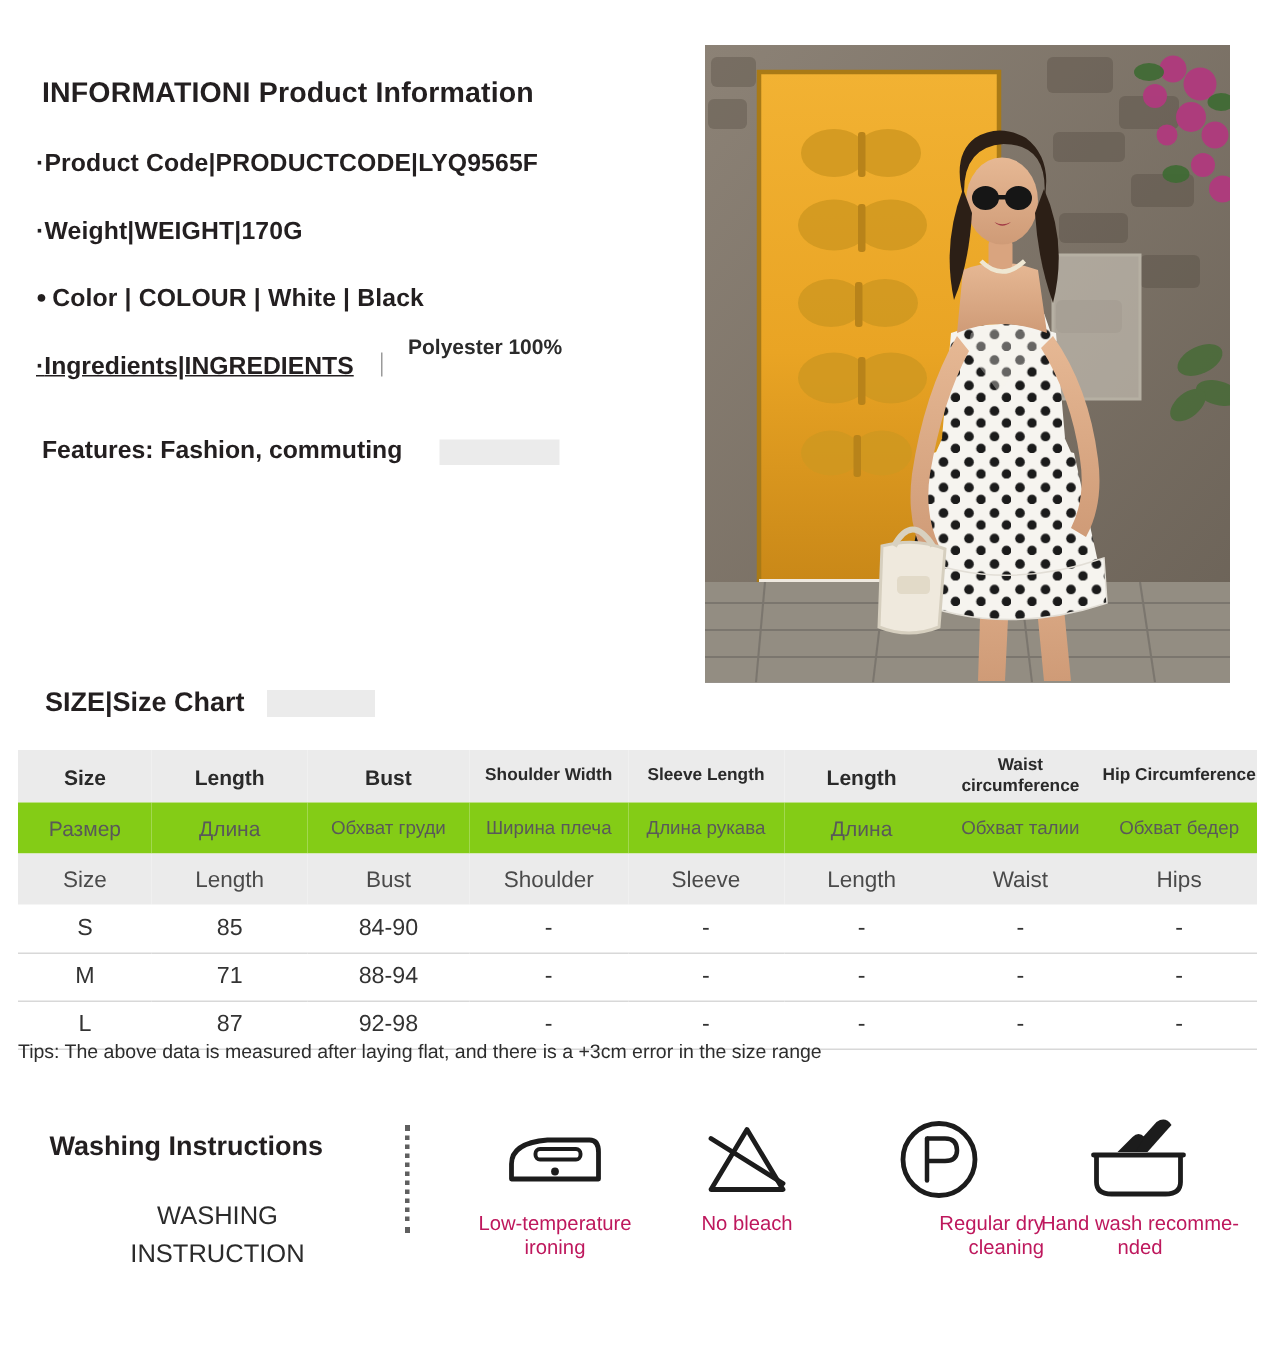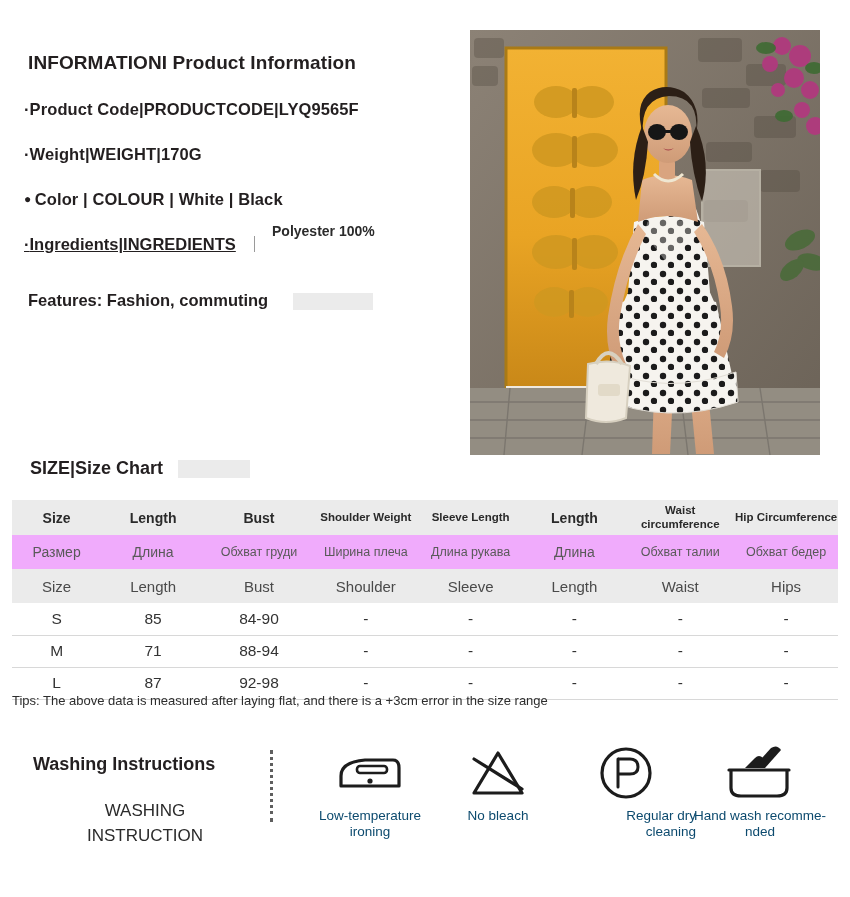--- a/index.html
+++ b/index.html
@@ -64,21 +64,21 @@
   }
 
   .table-wrap { position: absolute; left: 12px; top: 500px; width: 826px; }
   table.size-table { border-collapse: collapse; width: 826px; table-layout: fixed; }
   table.size-table td {
     text-align: center; vertical-align: middle; font-size: 14.5px; color: #2a2a2a;
     padding: 0;
   }
   tr.head-row td { background: #ebebeb; height: 35px; font-weight: bold; font-size: 14px; }
   tr.head-row td.small { font-weight: bold; font-size: 11.5px; line-height: 1.15; }
-  tr.ru-row td { background: #f0abfc; height: 34px; font-size: 14px; color: #595959; font-weight: normal; }
+  tr.ru-row td { background: #84cc16; height: 34px; font-size: 14px; color: #595959; font-weight: normal; }
   tr.ru-row td.small { font-size: 12.5px; }
   tr.en-row td { background: #ebebeb; height: 34px; font-size: 15px; color: #4a4a4a; }
   tr.data-row td { height: 32px; border-bottom: 1px solid #d8d8d8; font-size: 15.5px; color: #333; }
   tr.data-row:first-of-type td { border-top: 1px solid #d8d8d8; }
   .col-size { width: 86px; }
   .col-len { width: 100px; }
   .col-bust { width: 104px; }
   .col-sh { width: 102px; }
   .col-sl { width: 100px; }
   .col-len2 { width: 100px; }
@@ -97,21 +97,21 @@
     position: absolute; left: 55px; top: 799px; width: 180px; text-align: center;
     font-size: 17px; line-height: 1.45; color: #2b2b2b;
   }
   .dotted-sep {
     position: absolute; left: 270px; top: 750px; width: 2px; height: 72px;
     border-left: 3px dotted #5f5f5f;
   }
   .wash-items { position: absolute; left: 300px; top: 742px; width: 540px; }
   .wash-item { position: absolute; text-align: center; }
   .wash-icon { height: 62px; display: flex; align-items: center; justify-content: center; }
-  .wash-label { font-size: 13.5px; line-height: 1.2; color: #0c4a6e; margin-top: 4px; }
+  .wash-label { font-size: 13.5px; line-height: 1.2; color: #be185d; margin-top: 4px; }
 </style>
 </head>
 <body>
 
 <div class="page">
 
   <div class="info-block">
     <div class="info-title">INFORMATIONI Product Information</div>
     <div class="info-line small-dot">Product Code|PRODUCTCODE|LYQ9565F</div>
     <div class="info-line small-dot">Weight|WEIGHT|170G</div>
@@ -289,21 +289,21 @@
         <col class="col-sl">
           <col class="col-len2">
           <col class="col-waist">
           <col class="col-hip">
       </colgroup>
       <tbody>
         <tr class="head-row">
           <td>Size</td>
           <td>Length</td>
           <td>Bust</td>
-          <td class="small">Shoulder Weight</td>
+          <td class="small">Shoulder Width</td>
           <td class="small">Sleeve Length</td>
           <td>Length</td>
           <td class="small">Waist circumference</td>
           <td class="small">Hip Circumference</td>
         </tr>
         <tr class="ru-row">
           <td>Размер</td>
           <td>Длина</td>
           <td class="small">Обхват груди</td>
           <td class="small">Ширина плеча</td>

